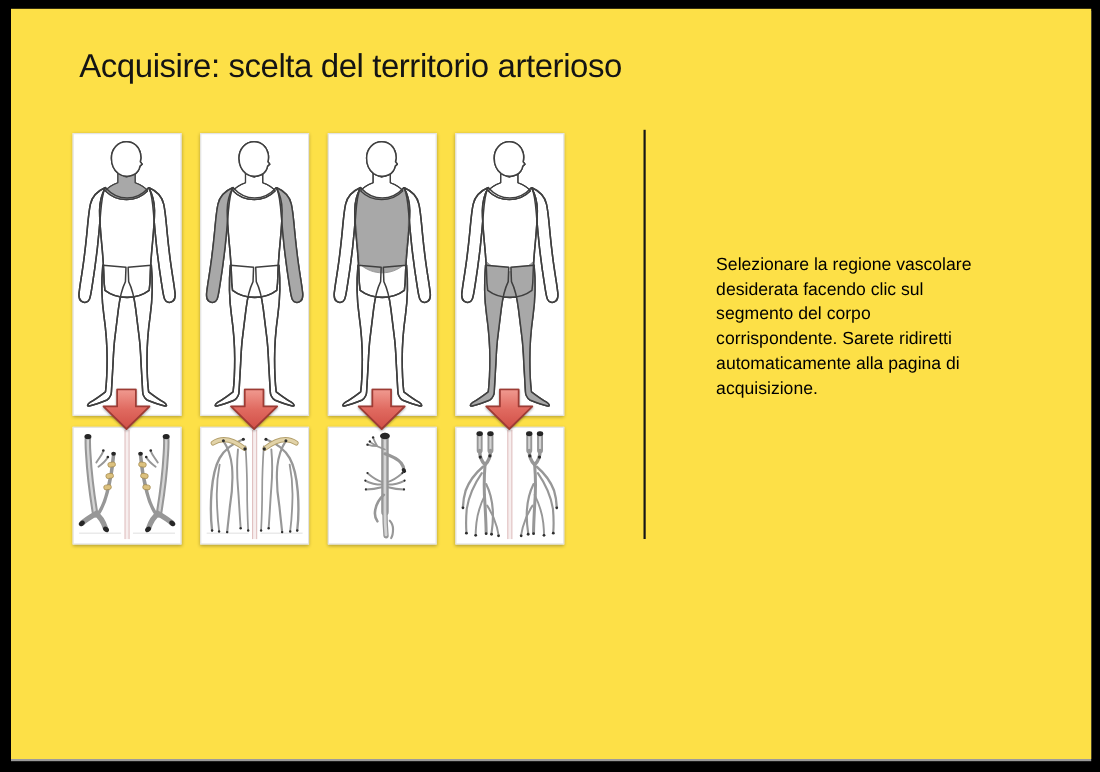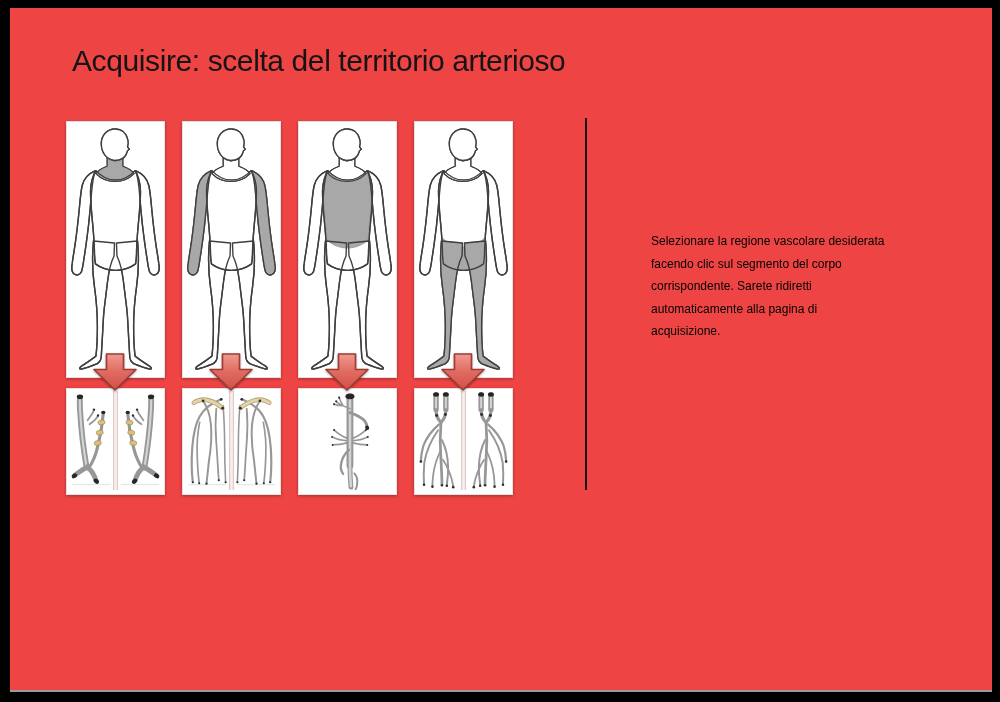--- a/index.html
+++ b/index.html
@@ -1,30 +1,30 @@
 <!DOCTYPE html>
 <html><head>
 <meta charset="utf-8">
 <style>
   html,body{margin:0;padding:0;}
   body{width:1000px;height:702px;background:#000;position:relative;overflow:hidden;
        font-family:"Liberation Sans",sans-serif;}
-  .slide{position:absolute;left:10px;top:8px;width:982px;height:682px;background:#ef4444;
+  .slide{position:absolute;left:10px;top:8px;width:982px;height:682px;background:#fde047;
          box-shadow:0 2px 0 #9b9b9b;}
   .title{position:absolute;left:62px;top:36px;font-size:30px;letter-spacing:-0.4px;
          color:#141414;white-space:nowrap;}
   .card{position:absolute;width:99px;background:#fff;border:1px solid #e2e2e2;
         box-sizing:border-box;box-shadow:0 1px 3px rgba(0,0,0,0.30);}
   .body-card{top:113px;height:257px;cursor:pointer;}
   .vessel-card{top:380px;height:107px;}
   .card svg{display:block;width:100%;height:100%;}
   .arrow{position:absolute;top:345px;width:44px;height:38px;z-index:6;
          filter:drop-shadow(0 1px 1px rgba(0,0,0,0.35));}
   .divider{position:absolute;left:575px;top:110px;width:2px;height:372px;background:#161616;}
-  .instruction{position:absolute;left:641px;top:222px;width:236px;font-size:12px;
+  .instruction{position:absolute;left:641px;top:222px;width:236px;font-size:16px;
                line-height:22.5px;color:#000;}
   
   .wp use{fill:#fff;stroke:#3f3f3f;stroke-width:1.4;stroke-linejoin:round;}
   .wp use.thin,.lp use.thin{stroke-width:1.1;}
   .shade use{fill:#a8a8a8;stroke:#8e8e8e;stroke-width:0.8;}
   .lp use{fill:none;stroke:#3f3f3f;stroke-width:1.4;stroke-linejoin:round;}
   .lp use.hd{fill:#fff;}
   
   .v{stroke:#979797;fill:none;stroke-linecap:round;}
   .vh{stroke:#d4d4d4;fill:none;stroke-linecap:round;}

